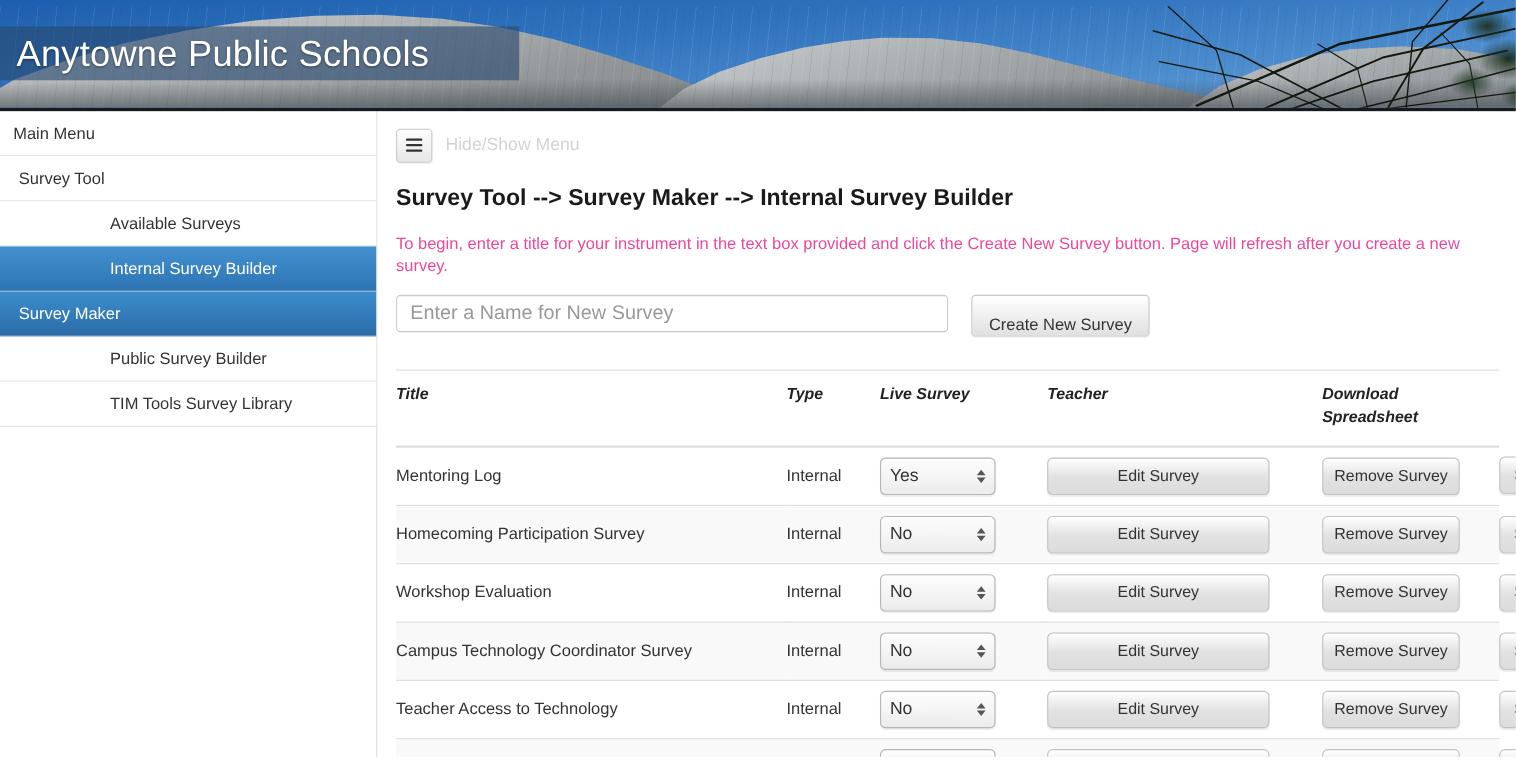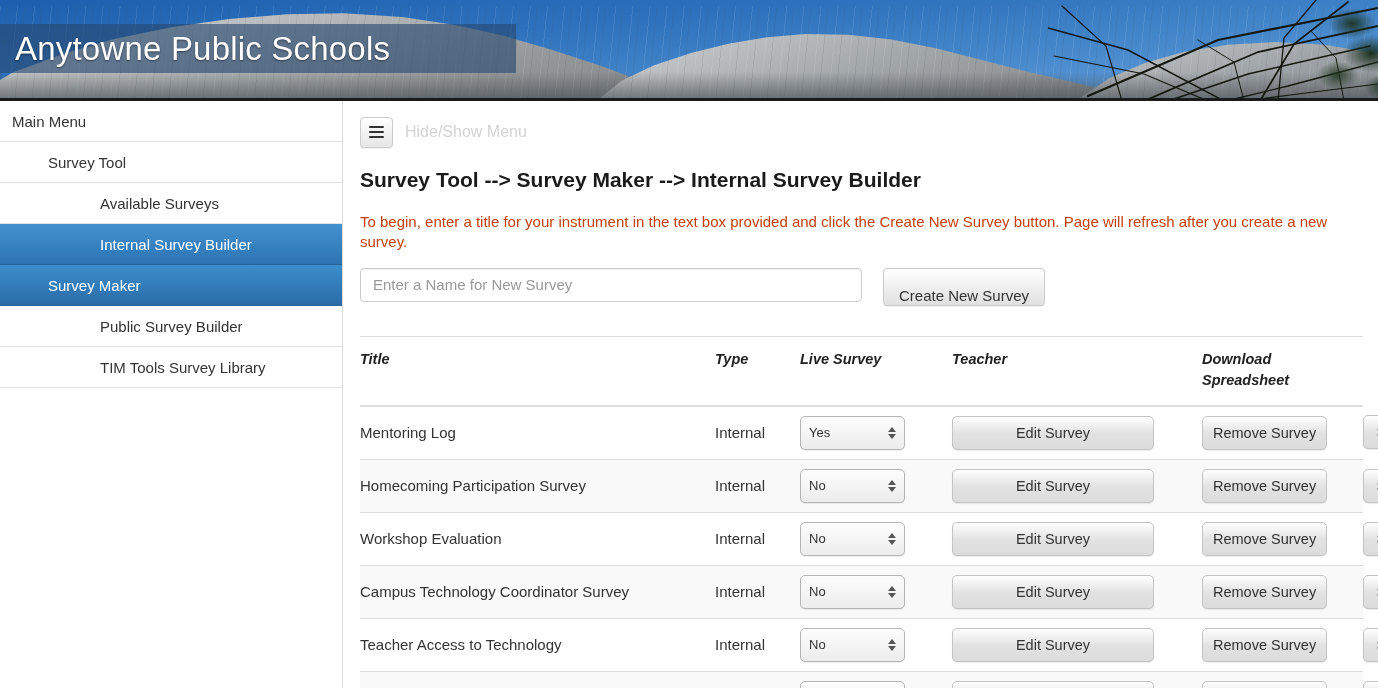--- a/index.html
+++ b/index.html
@@ -71,21 +71,21 @@
     position: absolute; right: -10px; top: 2px; width: 120px; height: 99px;
     background:
       radial-gradient(ellipse 34px 22px at 70% 22%, rgba(26,46,26,.92), rgba(26,46,26,0) 70%),
       radial-gradient(ellipse 40px 26px at 86% 52%, rgba(22,42,24,.95), rgba(22,42,24,0) 72%),
       radial-gradient(ellipse 30px 20px at 58% 74%, rgba(28,50,28,.85), rgba(28,50,28,0) 70%),
       radial-gradient(ellipse 26px 18px at 96% 86%, rgba(24,44,26,.9), rgba(24,44,26,0) 70%);
   }
 
   #banner-title-bar {
     position: absolute; left: 0; top: 24px;
-    width: 516px; height: 49px;
+    width: 472px; height: 49px;
     background: rgba(40,72,112,.62);
     display: flex; align-items: center;
   }
   #banner-title {
     color: #ffffff;
     font-size: 33px;
     font-weight: 400;
     letter-spacing: .2px;
     padding-left: 15px;
     line-height: 1;
@@ -109,21 +109,21 @@
     height: 41px; line-height: 41px;
     border-bottom: 1px solid #e2e2e2;
     color: #333333;
     font-size: 15px;
     white-space: nowrap;
     overflow: hidden;
     cursor: pointer;
     background: #ffffff;
   }
   .nav-item.lvl0 { padding-left: 12px; }
-  .nav-item.lvl1 { padding-left: 48px; }
+  .nav-item.lvl1 { padding-left: 17px; }
   .nav-item.lvl2 { padding-left: 100px; }
   .nav-item.active {
     color: #ffffff;
     border-bottom-color: #2a6496;
     background-image: linear-gradient(to bottom, #3c8dcc 0%, #2b6ca8 100%);
     background-repeat: repeat-x;
   }
   .nav-item.active2 {
     color: #ffffff;
     border-bottom-color: #2a6496;
@@ -154,32 +154,32 @@
     box-shadow: inset 0 1px 0 rgba(255,255,255,.7), 0 1px 1px rgba(0,0,0,.06);
   }
   #hamburger-btn span { display: block; width: 15px; height: 2px; background: #333333; border-radius: 1px; }
   #menu-toggle-label { margin-left: 12px; font-size: 16px; color: #d3d3d3; }
 
   #page-heading {
     font-size: 21px; font-weight: bold; color: #1a1a1a;
     margin: 0 0 20px 0; line-height: 1.2;
   }
   #intro-text {
-    font-size: 15px; color: #c2410c;
+    font-size: 15px; color: #ec4899;
     margin: 0 0 15px 0; line-height: 1.35;
   }
 
   
   #create-row { display: flex; align-items: flex-start; margin-bottom: 30px; }
   #new-survey-input {
     width: 502px; height: 34px;
     border: 1px solid #cccccc;
     border-radius: 4px;
     padding: 6px 12px;
-    font-size: 15px;
+    font-size: 18px;
     color: #555555;
     background: #ffffff;
     box-shadow: inset 0 1px 1px rgba(0,0,0,.06);
     outline: none;
     font-family: "Liberation Sans", sans-serif;
   }
   #new-survey-input::placeholder { color: #999999; }
   #create-btn {
     margin-left: 21px;
     height: 34px;
@@ -226,21 +226,21 @@
   td.cell-type  { color: #333333; }
   td.cell-live  { }
   td.cell-edit, td.cell-remove, td.cell-dl { padding-right: 0; }
 
   select.live-select {
     width: 105px; height: 34px;
     border: 1px solid #b5b5b5;
     border-radius: 5px;
     background-image: linear-gradient(to bottom, #fdfdfd 0%, #ececec 100%);
     background-repeat: repeat-x;
-    font-size: 13px;
+    font-size: 16px;
     color: #333333;
     padding: 0 22px 0 8px;
     appearance: none; -webkit-appearance: none;
     font-family: "Liberation Sans", sans-serif;
     box-shadow: inset 0 1px 0 rgba(255,255,255,.9), 0 1px 1px rgba(0,0,0,.07);
     cursor: pointer;
     position: relative;
   }
   .select-wrap { position: relative; display: inline-block; }
   .select-arrows {

